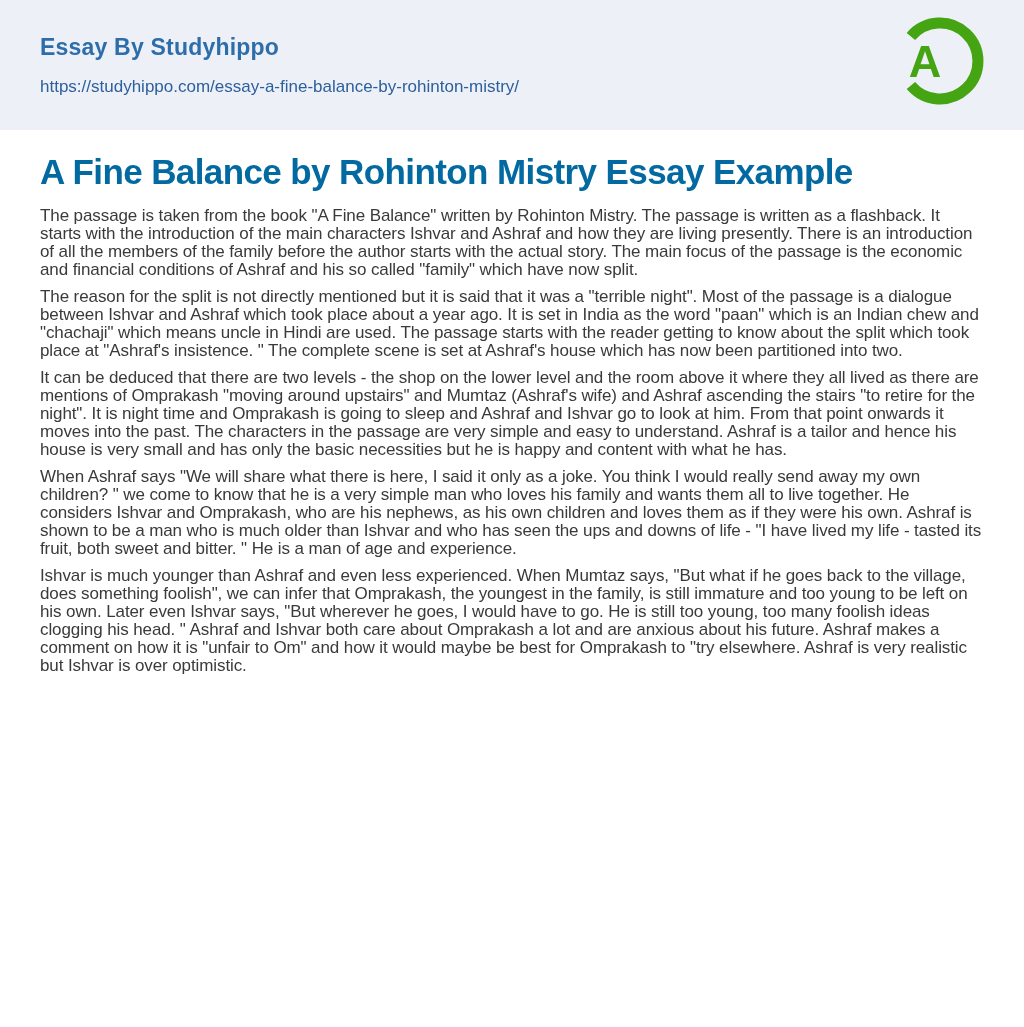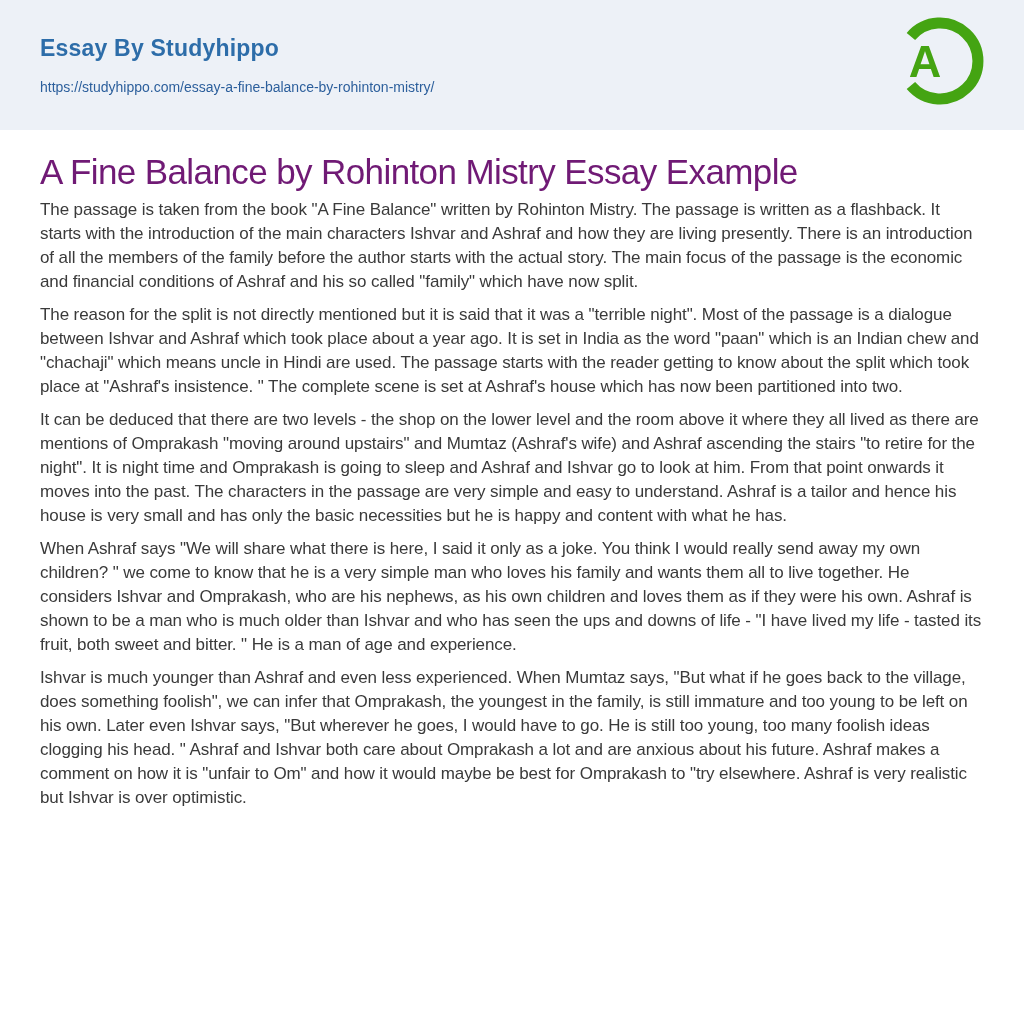--- a/index.html
+++ b/index.html
@@ -26,46 +26,46 @@
   .header-left { padding-top: 10px; }
   .site-title {
     color: #2d6da9;
     font-size: 23px;
     font-weight: 700;
     letter-spacing: 0.2px;
     margin-bottom: 16px;
   }
   .site-url {
     color: #2c5f9c;
-    font-size: 14px;
+    font-size: 17px;
     font-weight: 400;
     text-decoration: none;
     display: inline-block;
   }
   .logo {
     width: 92px;
     height: 92px;
     position: relative;
     flex: 0 0 auto;
   }
   .content {
     padding: 22px 40px 0 40px;
   }
   .article-title {
-    color: #701a75;
+    color: #0369a1;
     font-size: 35px;
-    font-weight: 400;
+    font-weight: 700;
     letter-spacing: -0.6px;
-    margin-bottom: 6px;
+    margin-bottom: 15px;
     white-space: nowrap;
   }
   .article-body p {
     color: #3a3a3a;
     font-size: 17px;
-    line-height: 24px;
+    line-height: 18px;
     letter-spacing: -0.1px;
     margin-bottom: 9px;
   }
 </style>
 </head>
 <body>
 
 <div class="page">
 
   <div class="header">

